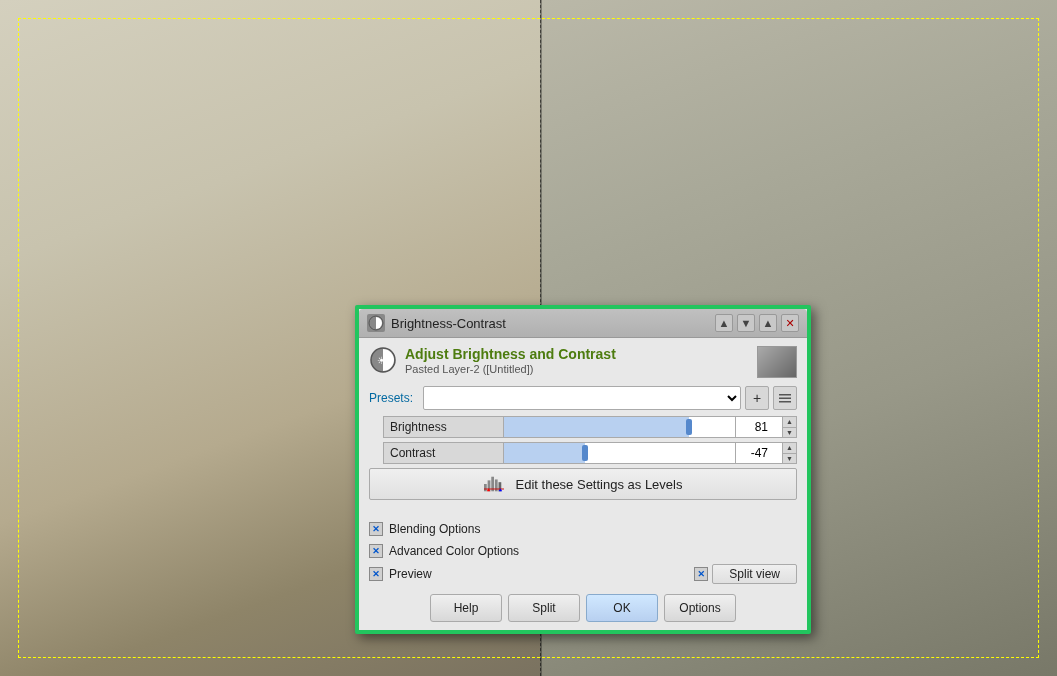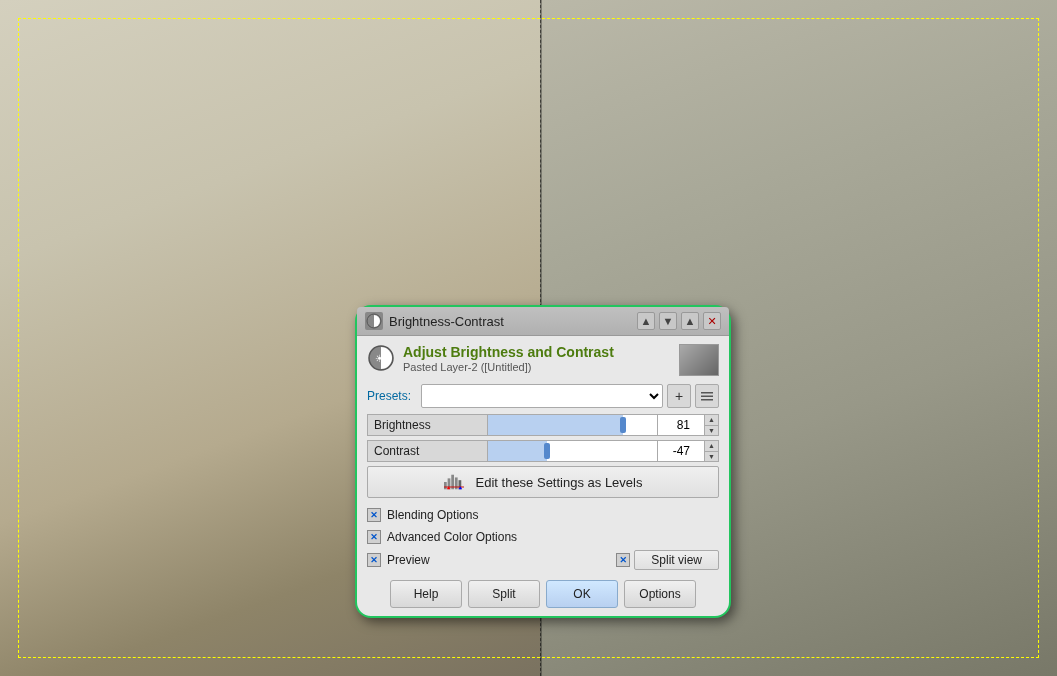--- a/index.html
+++ b/index.html
@@ -49,24 +49,24 @@
       right: 18px; bottom: 18px;
       border: 1px dashed #ffff00;
       pointer-events: none;
     }
 
     
     .dialog {
       position: absolute;
       left: 355px;
       top: 305px;
-      width: 376px;
+      width: 456px;
       background: #e8e8e8;
-      border: 2px solid #22c55e;
-      border-radius: 16px;
+      border: 4px solid #22c55e;
+      border-radius: 2px;
       box-shadow: 4px 4px 12px rgba(0,0,0,0.5);
     }
 
     
     .title-bar {
       background: linear-gradient(to bottom, #c0c0c0, #b0b0b0);
       padding: 5px 8px;
       display: flex;
       align-items: center;
       justify-content: space-between;
@@ -196,20 +196,21 @@
       font-size: 14px;
       color: #333;
     }
 
     
     .slider-row {
       display: flex;
       align-items: center;
       margin-bottom: 4px;
       gap: 0;
+      margin-left: 14px;
     }
     .slider-label-box {
       width: 120px;
       height: 22px;
       background: #d8d8d8;
       border: 1px solid #aaa;
       border-right: none;
       display: flex;
       align-items: center;
       padding: 0 6px;
@@ -280,21 +281,21 @@
       background: linear-gradient(to bottom, #efefef, #e0e0e0);
       border: 1px solid #aaa;
       border-radius: 2px;
       cursor: pointer;
       display: flex;
       align-items: center;
       justify-content: center;
       gap: 12px;
       font-size: 13px;
       color: #222;
-      margin-bottom: 8px;
+      margin-bottom: 20px;
     }
     .levels-icon {
       width: 20px;
       height: 16px;
       flex-shrink: 0;
     }
 
     
     .option-row {
       display: flex;

